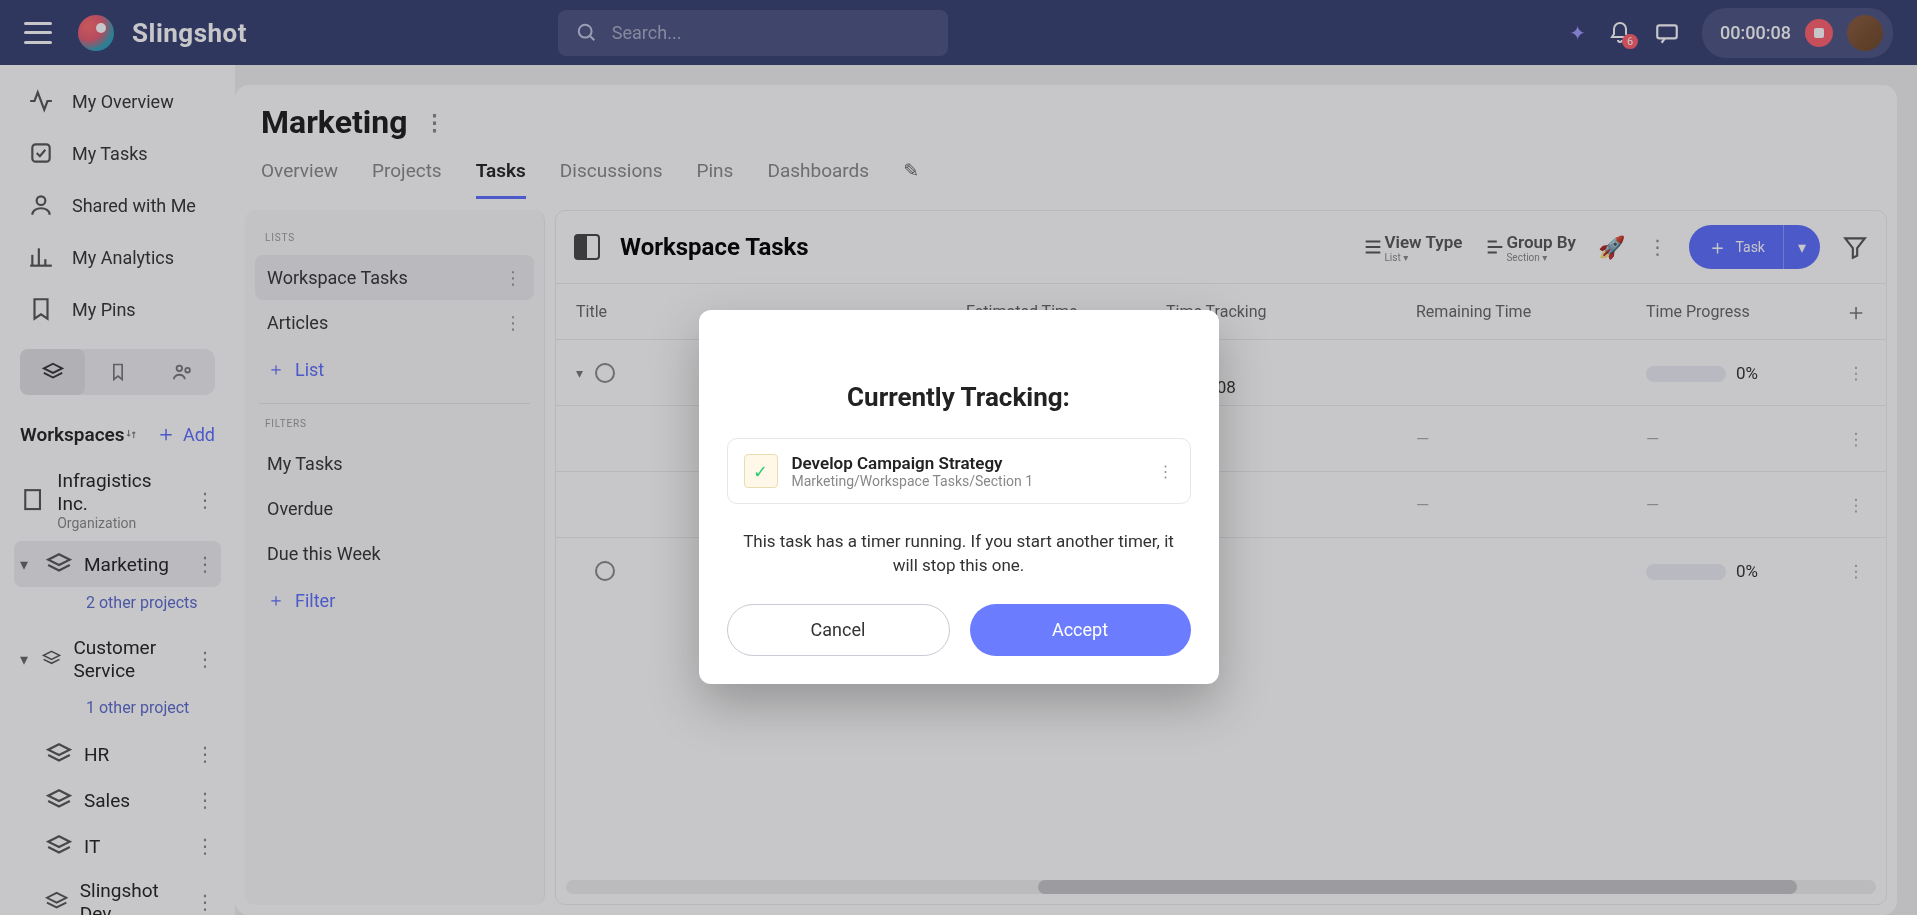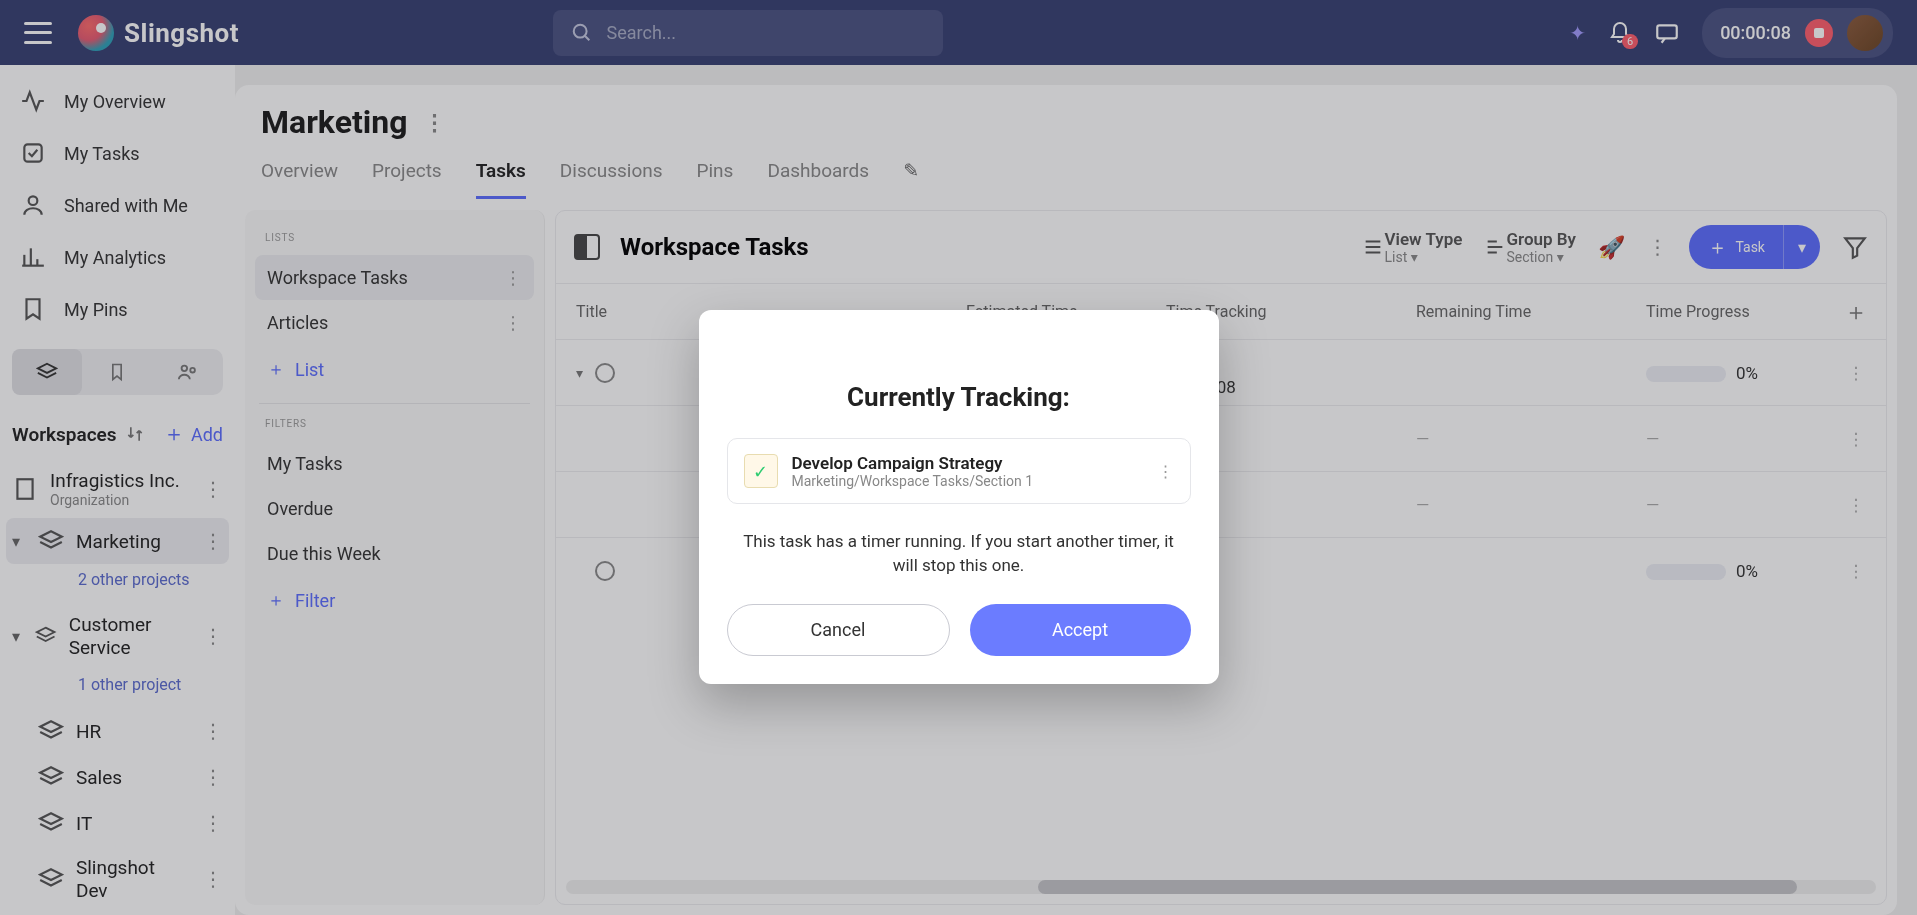--- a/index.html
+++ b/index.html
@@ -2,40 +2,40 @@
 <html><head>
 <meta charset="utf-8">
 <style>
   * { box-sizing: border-box; margin: 0; padding: 0; font-family: -apple-system, BlinkMacSystemFont, "Segoe UI", Roboto, sans-serif; }
   body { background: #f0f0f0; width: 1917px; height: 915px; overflow: hidden; position: relative; }
   
   
   .topbar { height: 65px; background: #363f72; display: flex; align-items: center; padding: 0 24px; color: #fff; }
   .hamburger { width: 28px; height: 22px; display: flex; flex-direction: column; justify-content: space-between; cursor: pointer; }
   .hamburger span { height: 3px; background: #fff; border-radius: 2px; }
-  .logo { display: flex; align-items: center; margin-left: 26px; gap: 10px; }
+  .logo { display: flex; align-items: center; margin-left: 26px; gap: 18px; }
   .logo-mark { width: 36px; height: 36px; border-radius: 50%; background: radial-gradient(circle at 30% 30%, #ff6b6b, #e85a71 40%, #2ea1b9 70%); position: relative; }
   .logo-mark::after { content:''; position:absolute; width:10px; height:10px; background:#fff; border-radius:50%; top:8px; left:18px; }
   .logo-text { font-size: 26px; font-weight: 700; letter-spacing: .5px; }
   .search { margin-left: auto; margin-right: auto; width: 390px; height: 46px; background: #4a5282; border-radius: 8px; display: flex; align-items: center; padding: 0 18px; gap: 14px; }
   .search input { flex:1; background:transparent; border:none; outline:none; color:#86efac; font-size:18px; }
   .search input::placeholder { color:#a8adc6; }
   .topbar-right { margin-left: auto; display: flex; align-items: center; gap: 22px; }
   .sparkle { color:#a29bfe; font-size:20px; }
   .bell { position:relative; color:#fff; }
   .bell .badge { position:absolute; bottom:-4px; right:-6px; background:#ff5e6c; color:#fff; font-size:11px; border-radius:8px; padding:1px 5px; }
   .timer-pill { background:#4a5282; border-radius:24px; height:50px; display:flex; align-items:center; padding:0 10px 0 18px; gap:14px; }
   .timer-pill .time { font-size:18px; font-weight:500; }
   .stop-dot { width:28px; height:28px; border-radius:50%; background:#ff5e6c; display:flex; align-items:center; justify-content:center; }
   .stop-dot::after { content:''; width:10px; height:10px; background:#fff; border-radius:2px; }
   .avatar { width:36px; height:36px; border-radius:50%; background:linear-gradient(135deg,#8b5a3c,#6b4423); }
   
   
   .app-body { display:flex; height: calc(100% - 65px); }
-  .sidebar { width: 350px; background:#fff; padding: 10px 6px 0; overflow-y:auto; }
+  .sidebar { width: 350px; background:#fff; padding: 10px 14px 0; overflow-y:auto; }
   .nav-item { display:flex; align-items:center; gap:18px; height:52px; padding:0 14px; border-radius:8px; color:#333; font-size:18px; cursor:pointer; }
   .nav-icon { width:26px; height:26px; display:flex; align-items:center; justify-content:center; color:#555; }
   .seg-control { margin:14px 6px; height:46px; background:#efeff2; border-radius:10px; display:flex; }
   .seg { flex:1; display:flex; align-items:center; justify-content:center; border-radius:8px; color:#777; }
   .seg.active { background:#e0e0e4; color:#333; }
   .ws-header { display:flex; align-items:center; padding:10px 6px; }
   .ws-header .title { font-size:19px; font-weight:600; color:#222; }
   .ws-header .sort { margin-left:auto; color:#777; }
   .ws-header .add { margin-left:18px; color:#5b6cff; display:flex; align-items:center; gap:6px; font-size:18px; }
   .ws-item { display:flex; align-items:center; padding:10px 6px; border-radius:8px; gap:12px; }
@@ -68,21 +68,21 @@
   .lists-divider { height:1px; background:#e6e6e9; margin:10px 4px; }
   
   
   .table-area { flex:1; margin:10px; border:1px solid #ececef; border-radius:10px; display:flex; flex-direction:column; overflow:hidden; }
   .table-toolbar { display:flex; align-items:center; padding:14px 18px; gap:20px; }
   .togglesq { width:26px; height:26px; border:2px solid #444; border-radius:4px; background:linear-gradient(90deg,#444 50%, transparent 50%); }
   .tt-title { font-size:24px; font-weight:700; }
   .tt-right { margin-left:auto; display:flex; align-items:center; gap:22px; }
   .mini-group { display:flex; align-items:center; gap:0; color:#555; }
   .mini-group .lbl { font-size:17px; font-weight:600; }
-  .mini-group .val { font-size:14px; color:#888; }
+  .mini-group .val { font-size:10px; color:#888; }
   .rocket { font-size:22px; }
   .task-btn { background:#5b6cff; color:#fff; border-radius:24px; height:44px; display:flex; align-items:center; }
   .task-btn .plus { padding:0 8px 0 18px; font-size:20px; }
   .task-btn .txt { font-size:14px; padding-right:18px; }
   .task-btn .chev { border-left:1px solid rgba(255,255,255,.3); height:100%; display:flex; align-items:center; padding:0 14px; }
   .filter-icon { width:26px; height:26px; color:#555; }
   
   .thead, .trow { display:grid; grid-template-columns: 390px 200px 250px 230px 180px 60px; align-items:center; height:66px; border-top:1px solid #ececef; padding-left:20px; }
   .thead { font-size:16px; color:#666; height:56px; }
   .thead .addcol { color:#777; font-size:24px; text-align:center; }

